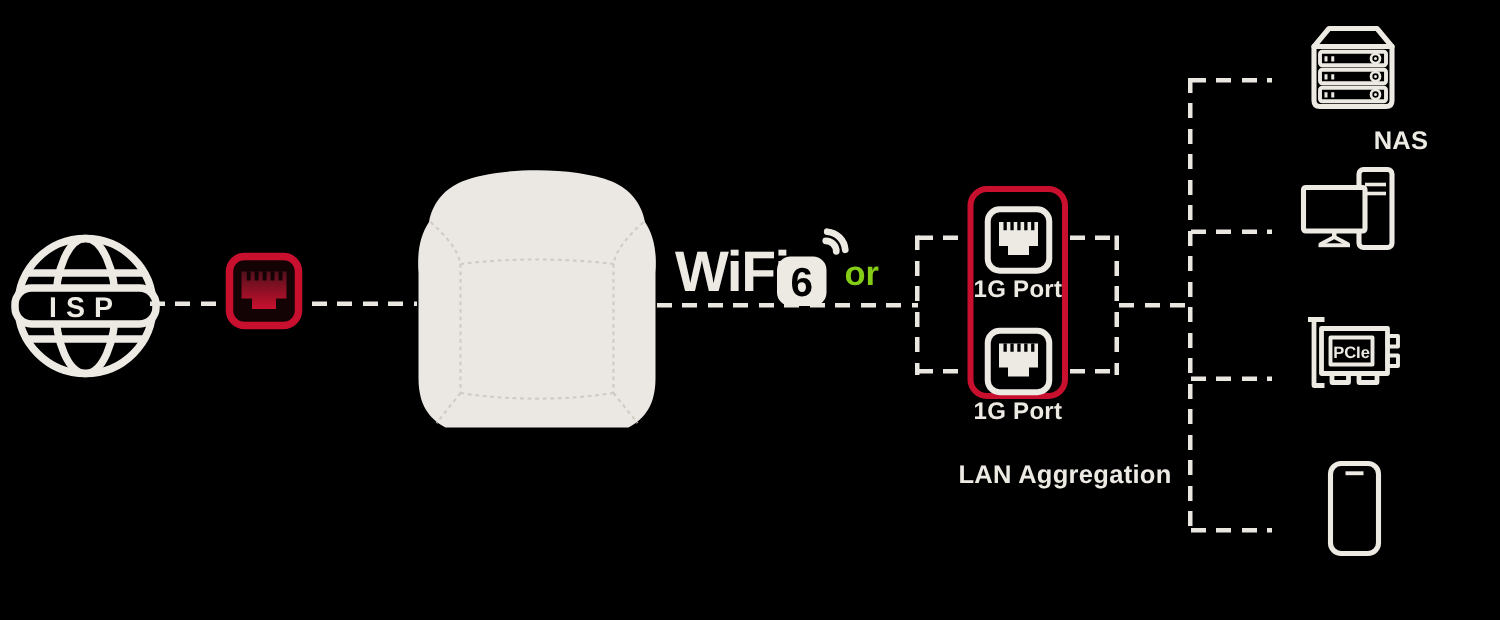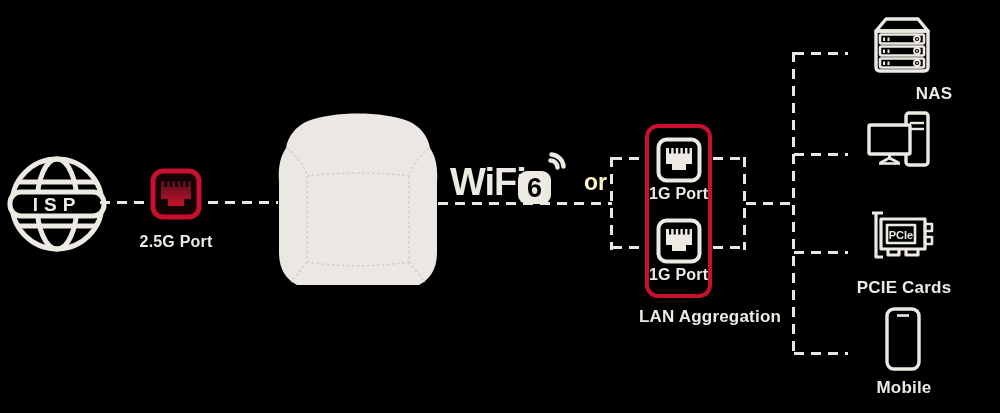--- a/index.html
+++ b/index.html
@@ -10,29 +10,29 @@
   .abs{position:absolute;}
   .dash-h{position:absolute;height:3px;
     background:repeating-linear-gradient(90deg,#EAE7E1 0,#EAE7E1 10px,transparent 10px,transparent 17px);}
   .dash-v{position:absolute;width:3px;
     background:repeating-linear-gradient(180deg,#EAE7E1 0,#EAE7E1 10px,transparent 10px,transparent 17px);}
   .lbl{
     position:absolute;color:#EDEAE4;font-weight:700;font-size:17px;
     text-align:center;line-height:1.05;letter-spacing:0.2px;white-space:nowrap;
   }
   .lan-box{
-    position:absolute;left:645px;top:124px;width:67px;height:174px;
+    position:absolute;left:645px;top:124px;width:67px;height:142px;
     border:4px solid #C8102E;border-radius:13px;box-sizing:border-box;
   }
   .wifi-word{
     position:absolute;left:450px;top:163px;color:#EDEAE4;font-weight:700;
     font-size:38px;letter-spacing:-1px;line-height:1;
   }
   .or-word{
-    position:absolute;left:584px;top:171px;color:#fef9c3;font-weight:700;
+    position:absolute;left:563px;top:171px;color:#84cc16;font-weight:700;
     font-size:23px;line-height:1;
   }
   svg{display:block;}
 </style>
 </head>
 <body>
 
 <div id="canvas">
 
   <svg class="abs" style="left:7px;top:154px;" width="100" height="100" viewBox="0 0 100 100">
@@ -59,21 +59,20 @@
     <rect x="3" y="3" width="46" height="46" rx="10" fill="#140305" stroke="#C8102E" stroke-width="5"></rect>
     <path d="M 11 13 H 41 V 31 H 34 V 38 H 18 V 31 H 11 Z" fill="url(#redg)"></path>
     <g fill="#140305">
       <rect x="14.5" y="13" width="2.6" height="6"></rect>
       <rect x="19.8" y="13" width="2.6" height="6"></rect>
       <rect x="25.1" y="13" width="2.6" height="6"></rect>
       <rect x="30.4" y="13" width="2.6" height="6"></rect>
       <rect x="35.7" y="13" width="2.6" height="6"></rect>
     </g>
   </svg>
-  <div class="lbl" style="left:126px;top:234px;width:100px;font-size:16px;">2.5G Port</div>
 
   <svg class="abs" style="left:278px;top:110px;" width="160" height="178" viewBox="0 0 160 178">
     <path d="M 30 11 C 55 1 105 1 130 11 C 142 16 150 26 152 38 C 158 47 160 58 159 72
              L 159 142 C 159 160 152 169 141 175 L 19 175 C 8 169 1 160 1 142 L 1 72
              C 0 58 2 47 8 38 C 10 26 18 16 30 11 Z" fill="#EBE8E3"></path>
     <g fill="none" stroke="#CFCBC5" stroke-width="1.4" stroke-dasharray="2.5 2.5">
       <path d="M 9 38 C 20 48 27 56 29 66"></path>
       <path d="M 151 38 C 140 48 133 56 131 66"></path>
       <path d="M 29 66 C 60 62 100 62 131 66"></path>
       <line x1="29" y1="66" x2="29" y2="152"></line>
@@ -186,23 +185,21 @@
       <path d="M 4 2 H 15 M 8 2 V 46 H 15"></path>
       <path d="M 13 8 H 57 V 38 H 13 Z"></path>
       <path d="M 20 38 V 44 H 31 V 38"></path>
       <path d="M 38 38 V 44 H 50 V 38"></path>
       <rect x="57" y="13" width="7" height="7" stroke-width="2.6"></rect>
       <rect x="57" y="26" width="7" height="7" stroke-width="2.6"></rect>
       <rect x="19" y="14" width="28" height="18" stroke-width="2.6"></rect>
     </g>
     <text x="33" y="27.5" text-anchor="middle" font-size="11" font-weight="bold" fill="#EDEAE4" font-family="Liberation Sans,sans-serif">PCIe</text>
   </svg>
-  <div class="lbl" style="left:826px;top:279px;width:156px;">PCIE Cards</div>
 
   <svg class="abs" style="left:884px;top:306px;" width="38" height="66" viewBox="0 0 38 66">
     <g fill="none" stroke="#EDEAE4" stroke-width="3.4">
       <rect x="3" y="3" width="32" height="60" rx="7"></rect>
       <line x1="13" y1="9.5" x2="25" y2="9.5" stroke-width="2.6"></line>
     </g>
   </svg>
-  <div class="lbl" style="left:826px;top:379px;width:156px;">Mobile</div>
 
 </div>
 
 </body></html>

